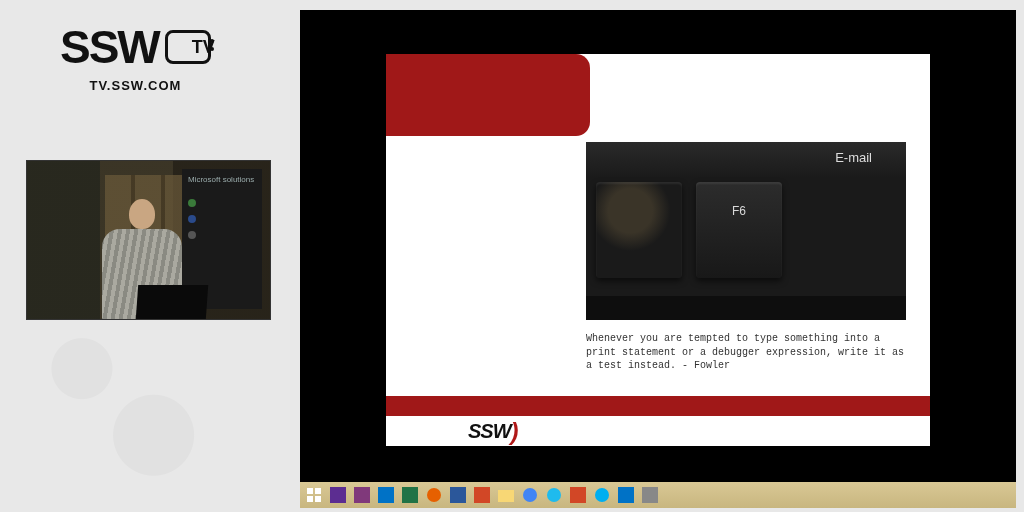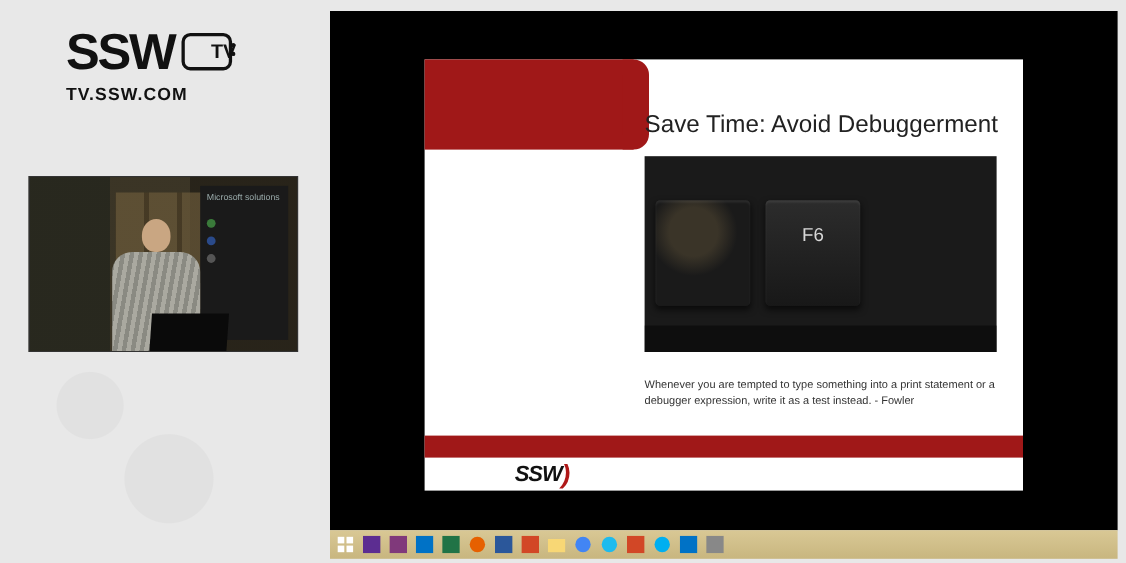--- a/index.html
+++ b/index.html
@@ -19,21 +19,21 @@
   .brand-ssw { font-weight: 900; font-size: 46px; letter-spacing: -2px; color:#111; }
   .brand-tv-badge {
     display:inline-flex; align-items:center; justify-content:center;
     width:46px; height:34px; border:3px solid #111; border-radius:8px;
     font-weight:900; font-size:18px; color:#111; position:relative;padding-left:31px;
   }
   .brand-tv-badge::after{
     content:""; position:absolute; right:-6px; top:6px; width:4px; height:4px;
     background:#111; border-radius:50%; box-shadow:0 8px 0 #111;
   }
-  .brand-url { font-weight:700; font-size:16px; letter-spacing:1px; color:#111; margin-top:4px; text-align:left; }
+  .brand-url { font-weight:700; font-size:13px; letter-spacing:1px; color:#111; margin-top:4px; text-align:center; }
 
   
   .speaker {
     position:absolute; left:26px; top:160px; width:245px; height:160px;
     background:#2a2a22; border:1px solid #333; overflow:hidden;padding-left:44px;
   }
   .speaker-bg {
     position:absolute; inset:0;
     background:
       linear-gradient(90deg, rgba(40,40,30,0.9) 0 30%, rgba(70,60,40,0.6) 30% 60%, rgba(40,35,25,0.9) 60% 100%);
@@ -100,26 +100,26 @@
   }
   .kb-email{
     position:absolute; right:34px; top:8px; color:#ddd; font-size:13px;
   }
   .kb-row{ position:absolute; left:10px; top:40px; display:flex; gap:14px; }
   .key{
     width:86px; height:96px; background:linear-gradient(#2c2c2c,#181818);
     border-radius:4px; position:relative; box-shadow:0 3px 6px rgba(0,0,0,0.6), inset 0 2px 2px rgba(255,255,255,0.08);
   }
   .key.worn{ background:radial-gradient(circle at 40% 30%, #3a3428 0 22px, #1a1a1a 40px); }
-  .key-label{ position:absolute; top:22px; width:100%; text-align:center; color:#d8d8d8; font-size:17px; }
+  .key-label{ position:absolute; top:22px; width:100%; text-align:center; color:#d8d8d8; font-size:12px; }
   .kb-bottom{ position:absolute; left:0; right:0; bottom:0; height:24px; background:#0e0e0e; }
 
   .slide-caption{
-    position:absolute; left:200px; top:290px; width:320px;
-    font-size:10px; line-height:1.35; color:#333;
+    position:absolute; left:200px; top:278px; width:320px;
+    font-size:10px; line-height:1.35; color:#333;font-family:Liberation Mono, monospace;
   }
   .slide-footer-logo{
     position:absolute; left:82px; bottom:2px; font-weight:700; font-style:italic;
     font-size:20px; color:#111; letter-spacing:-1px;
   }
   .slide-footer-logo .swoosh{ color:#b01818; font-size:24px; position:relative; top:2px; }
 
   
   .taskbar{
     position:absolute; left:300px; right:8px; bottom:4px; height:26px;
@@ -157,23 +157,25 @@
   <div class="speaker-person">
     <div class="person-head"></div>
     <div class="person-body"></div>
   </div>
   <div class="speaker-laptop"></div>
 </div>
 
 <div class="stage">
   <div class="slide">
     <div class="slide-accent-top"></div>
-    <div class="slide-title">Save Time: Avoid Debuggerment</div>
 
     <div class="slide-image">
+      <div class="kb-top">
+        <span class="kb-email">E-mail</span>
+      </div>
       <div class="kb-row">
         <div class="key worn">
           <span class="key-label"></span>
         </div>
         <div class="key">
           <span class="key-label">F6</span>
         </div>
       </div>
       <div class="kb-bottom"></div>
     </div>

